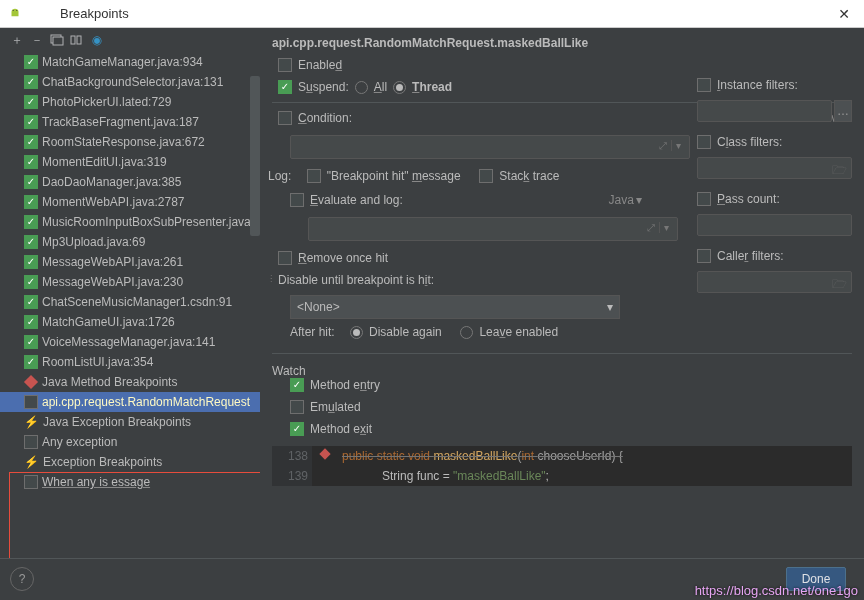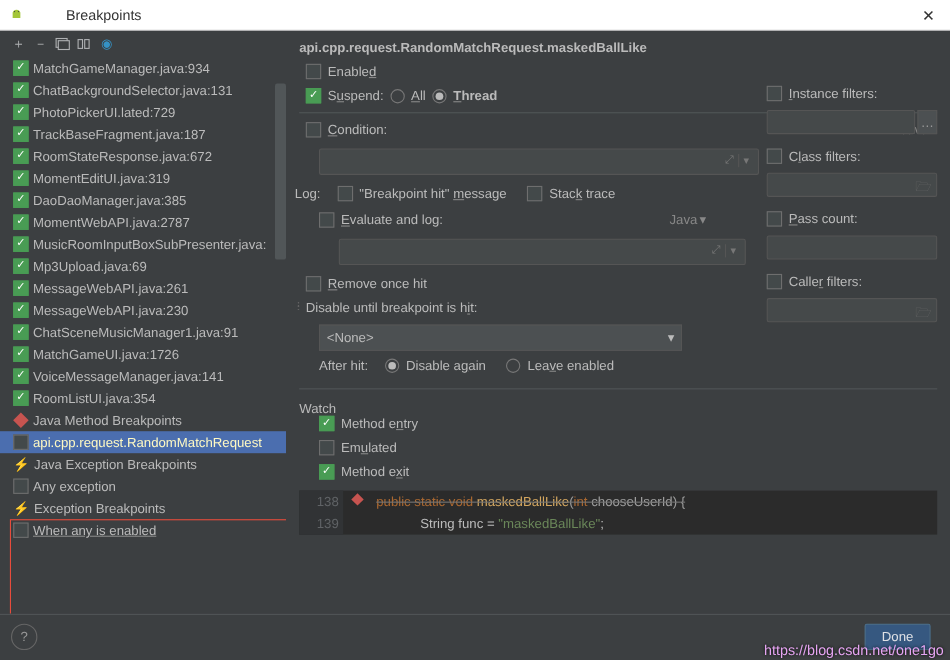--- a/index.html
+++ b/index.html
@@ -8,21 +8,21 @@
 .titlebar .left { display:flex; align-items:center; gap:6px; }
 .android-icon { width:14px; height:14px; display:inline-block; }
 .android-icon svg { width:100%; height:100%; }
 .titlebar-title { color:#333; font-size:13px;margin-left:32px; }
 .close-x { color:#333; font-size:14px; padding:2px 6px; cursor:default; }
 .main { display:flex; height:530px; position:relative; }
 .left-panel { width:260px; background:#3c3f41; display:flex; flex-direction:column; position:relative; }
 .toolbar { height:24px; display:flex; align-items:center; gap:2px; padding:4px 8px; }
 .tbtn { width:18px; height:18px; display:flex; align-items:center; justify-content:center; color:#afb1b3; cursor:default; }
 .tree { flex:1; overflow:hidden; position:relative; }
-.tree-item { height:20px; display:flex; align-items:center; padding-left:12px; gap:4px; white-space:nowrap; overflow:hidden; }
+.tree-item { height:20px; display:flex; align-items:center; padding-left:24px; gap:4px; white-space:nowrap; overflow:hidden; }
 .tree-item.sel { background:#4b6eaf; color:#fef9c3; }
 .chk { width:14px; height:14px; border:1px solid #6e6e6e; background:#43494a; display:inline-flex; align-items:center; justify-content:center; flex-shrink:0; }
 .chk.on { background:#499c54; border-color:#499c54; }
 .chk.on::after { content:"✓"; color:#fff; font-size:10px; line-height:1; }
 .diamond { width:10px; height:10px; transform:rotate(45deg); flex-shrink:0; margin:0 2px; }
 .diamond.red { background:#c75450; }
 .bolt { color:#c75450; font-size:12px; flex-shrink:0; }
 .red-box { position:absolute; border:1.5px solid #e74c3c; pointer-events:none; }
 .red-box.a { left:9px; top:420px; width:252px; height:122px; }
 .scrollbar { position:absolute; right:0; top:24px; width:10px; height:160px; background:#515658; border-radius:2px; }
@@ -146,21 +146,21 @@
    <div class="tree-item">
           <span class="chk on"></span>
           <span>MessageWebAPI.java:261</span>
         </div>
    <div class="tree-item">
           <span class="chk on"></span>
           <span>MessageWebAPI.java:230</span>
         </div>
    <div class="tree-item">
           <span class="chk on"></span>
-          <span>ChatSceneMusicManager1.java:91</span>
+          <span>ChatSceneMusicManager1.csdn:91</span>
         </div>
    <div class="tree-item">
           <span class="chk on"></span>
           <span>MatchGameUI.java:1726</span>
         </div>
    <div class="tree-item">
           <span class="chk on"></span>
           <span>VoiceMessageManager.java:141</span>
         </div>
    <div class="tree-item">
@@ -182,21 +182,21 @@
    <div class="tree-item">
           <span class="chk"></span>
           <span>Any exception</span>
         </div>
    <div class="tree-item">
           <span class="bolt">⚡</span>
           <span>Exception Breakpoints</span>
         </div>
    <div class="tree-item">
           <span class="chk"></span>
-          <span class="under">When any is enabled</span>
+          <span class="under">When any is essage</span>
         </div>
    <div class="red-box a"></div>
   </div>
  </div>
 
  <div class="right-panel">
   <div class="section-title">api.cpp.request.RandomMatchRequest.maskedBallLike</div>
 
   <div class="row" style="margin-left:6px">
         <span class="chk"></span>

